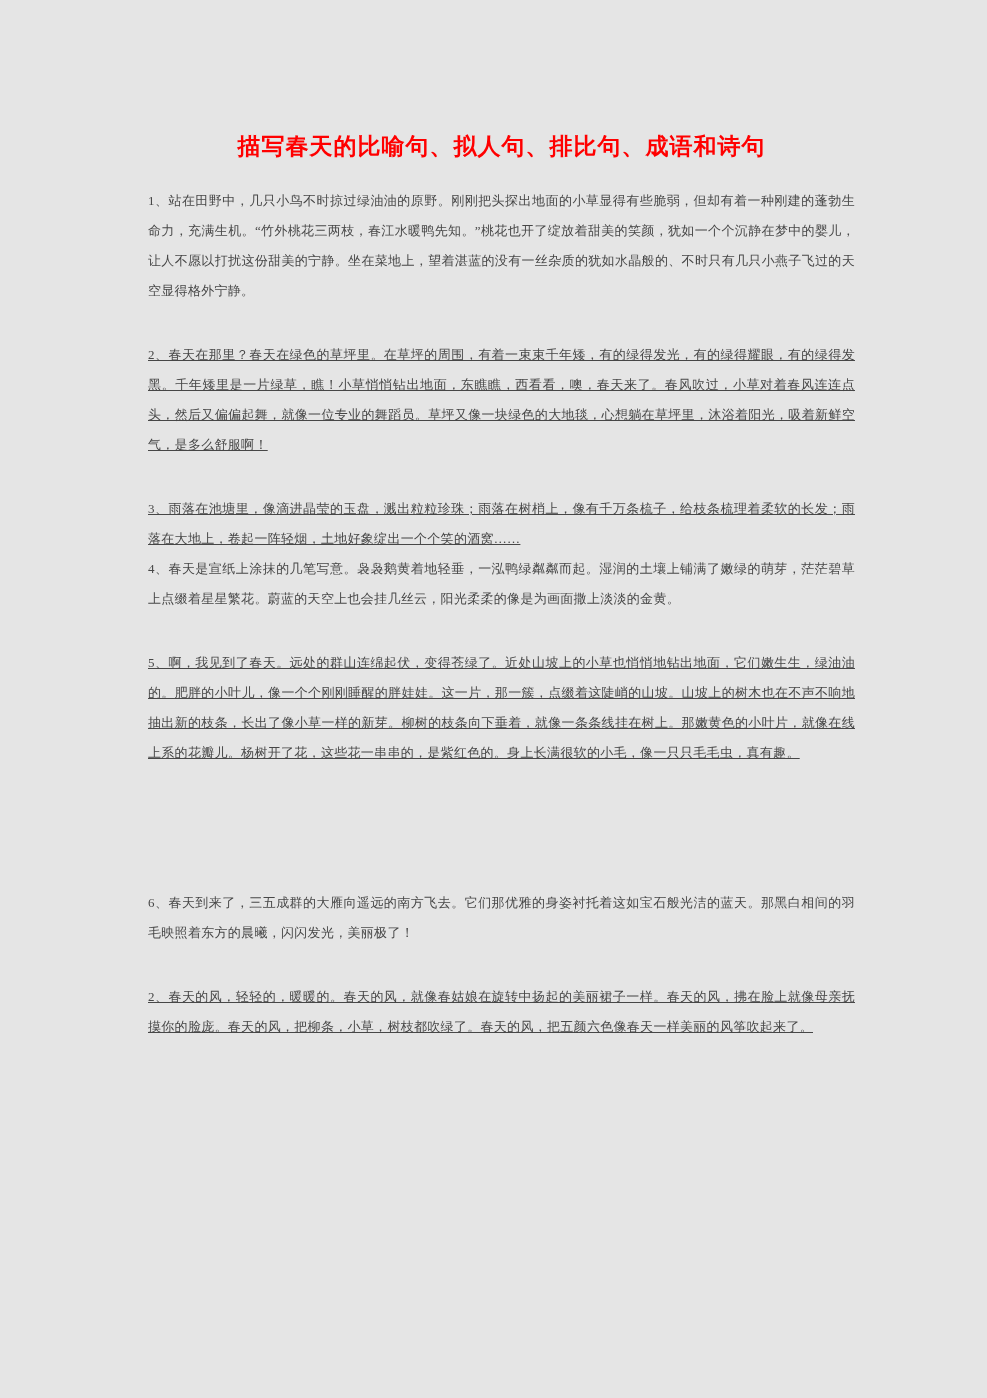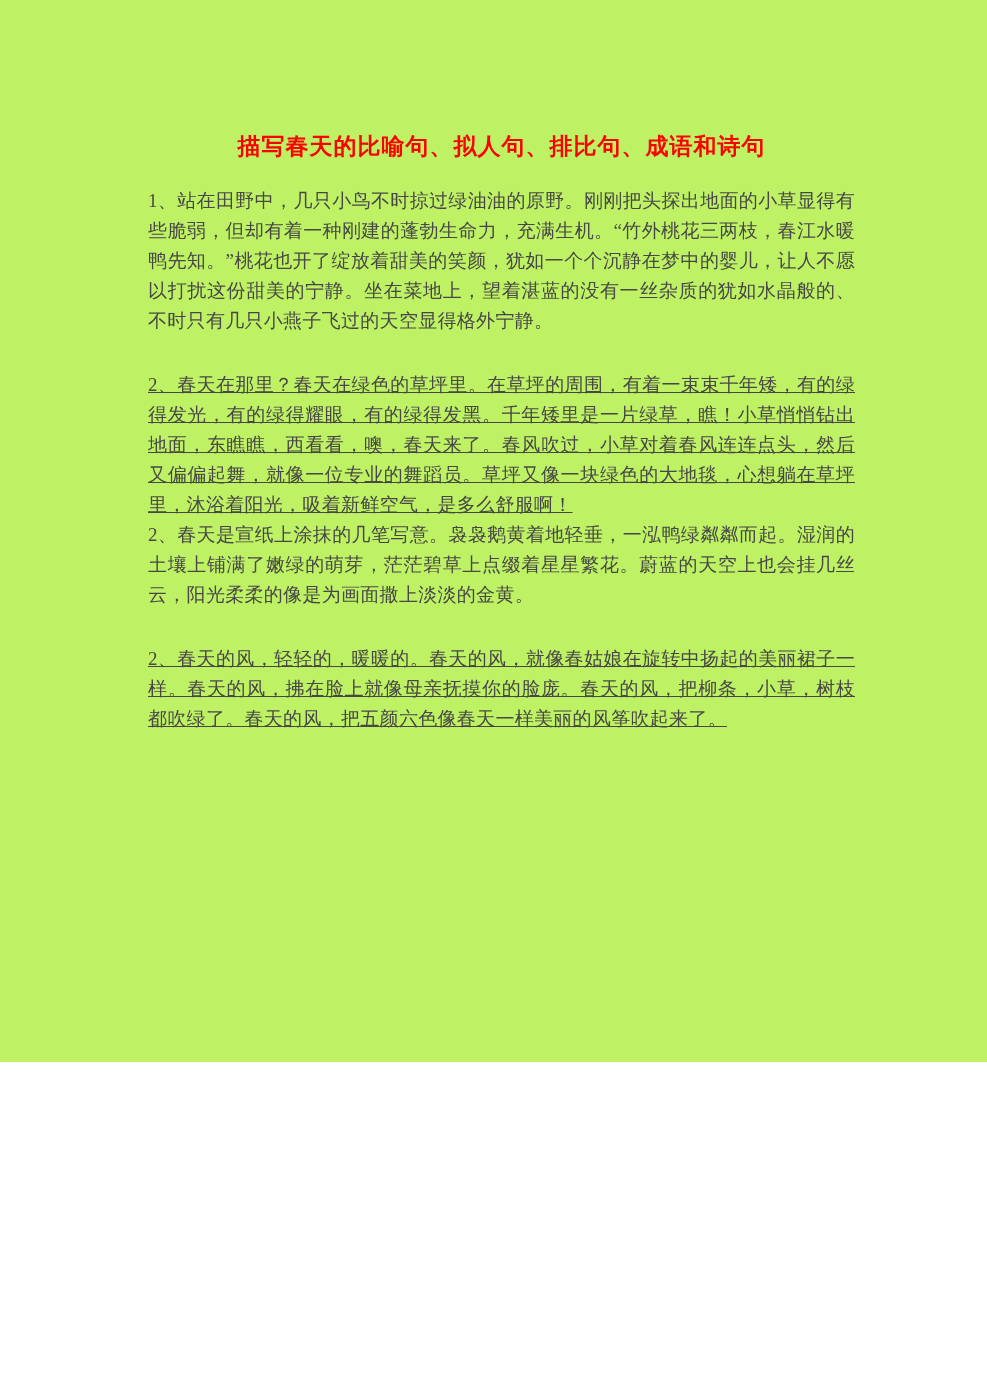--- a/index.html
+++ b/index.html
@@ -3,62 +3,65 @@
 <meta charset="utf-8">
 <style>
   html, body {
     margin: 0;
     padding: 0;
     background: #ffffff;
   }
   .page {
     position: relative;
     width: 987px;
-    height: 1062px;
-    background: #bef264;
+    height: 1398px;
+    background: #e5e5e5;
     box-sizing: border-box;
     padding: 130px 132px 0 148px;
     overflow: hidden;
     font-family: "Liberation Serif", "DejaVu Serif", serif;
   }
   .content {
     width: 707px;
   }
   .doc-title {
     margin: 0 0 22px 0;
     font-size: 23px;
     line-height: 34px;
     font-weight: bold;
     text-align: center;
     color: var(--title-color, #ff0000);
     letter-spacing: 1px;
   }
   .para {
     margin: 0;
-    font-size: 19px;
+    font-size: 13px;
     line-height: 30px;
     color: var(--text-color, #474747);
     text-align: justify;
     letter-spacing: 0.3px;
   }
   .gap-std   { margin-top: 34px; text-decoration: underline; }
   .gap-none  { margin-top: 0; }
   .gap-large { margin-top: 120px; }
 </style>
 </head>
 <body>
 
 <div class="page">
   <div class="content">
     <h1 class="doc-title">描写春天的比喻句、拟人句、排比句、成语和诗句</h1>
 
     <p class="para gap-none">1、站在田野中，几只小鸟不时掠过绿油油的原野。刚刚把头探出地面的小草显得有些脆弱，但却有着一种刚建的蓬勃生命力，充满生机。“竹外桃花三两枝，春江水暖鸭先知。”桃花也开了绽放着甜美的笑颜，犹如一个个沉静在梦中的婴儿，让人不愿以打扰这份甜美的宁静。坐在菜地上，望着湛蓝的没有一丝杂质的犹如水晶般的、不时只有几只小燕子飞过的天空显得格外宁静。</p>
 
     <p class="para gap-std">2、春天在那里？春天在绿色的草坪里。在草坪的周围，有着一束束千年矮，有的绿得发光，有的绿得耀眼，有的绿得发黑。千年矮里是一片绿草，瞧！小草悄悄钻出地面，东瞧瞧，西看看，噢，春天来了。春风吹过，小草对着春风连连点头，然后又偏偏起舞，就像一位专业的舞蹈员。草坪又像一块绿色的大地毯，心想躺在草坪里，沐浴着阳光，吸着新鲜空气，是多么舒服啊！</p>
 
+    <p class="para gap-std">3、雨落在池塘里，像滴进晶莹的玉盘，溅出粒粒珍珠；雨落在树梢上，像有千万条梳子，给枝条梳理着柔软的长发；雨落在大地上，卷起一阵轻烟，土地好象绽出一个个笑的酒窝……</p>
 
-    <p class="para gap-none">2、春天是宣纸上涂抹的几笔写意。袅袅鹅黄着地轻垂，一泓鸭绿粼粼而起。湿润的土壤上铺满了嫩绿的萌芽，茫茫碧草上点缀着星星繁花。蔚蓝的天空上也会挂几丝云，阳光柔柔的像是为画面撒上淡淡的金黄。</p>
+    <p class="para gap-none">4、春天是宣纸上涂抹的几笔写意。袅袅鹅黄着地轻垂，一泓鸭绿粼粼而起。湿润的土壤上铺满了嫩绿的萌芽，茫茫碧草上点缀着星星繁花。蔚蓝的天空上也会挂几丝云，阳光柔柔的像是为画面撒上淡淡的金黄。</p>
 
+    <p class="para gap-std">5、啊，我见到了春天。远处的群山连绵起伏，变得苍绿了。近处山坡上的小草也悄悄地钻出地面，它们嫩生生，绿油油的。肥胖的小叶儿，像一个个刚刚睡醒的胖娃娃。这一片，那一簇，点缀着这陡峭的山坡。山坡上的树木也在不声不响地抽出新的枝条，长出了像小草一样的新芽。柳树的枝条向下垂着，就像一条条线挂在树上。那嫩黄色的小叶片，就像在线上系的花瓣儿。杨树开了花，这些花一串串的，是紫红色的。身上长满很软的小毛，像一只只毛毛虫，真有趣。</p>
 
+    <p class="para gap-large">6、春天到来了，三五成群的大雁向遥远的南方飞去。它们那优雅的身姿衬托着这如宝石般光洁的蓝天。那黑白相间的羽毛映照着东方的晨曦，闪闪发光，美丽极了！</p>
 
     <p class="para gap-std">2、春天的风，轻轻的，暖暖的。春天的风，就像春姑娘在旋转中扬起的美丽裙子一样。春天的风，拂在脸上就像母亲抚摸你的脸庞。春天的风，把柳条，小草，树枝都吹绿了。春天的风，把五颜六色像春天一样美丽的风筝吹起来了。</p>
   </div>
 </div>
 
 </body></html>

